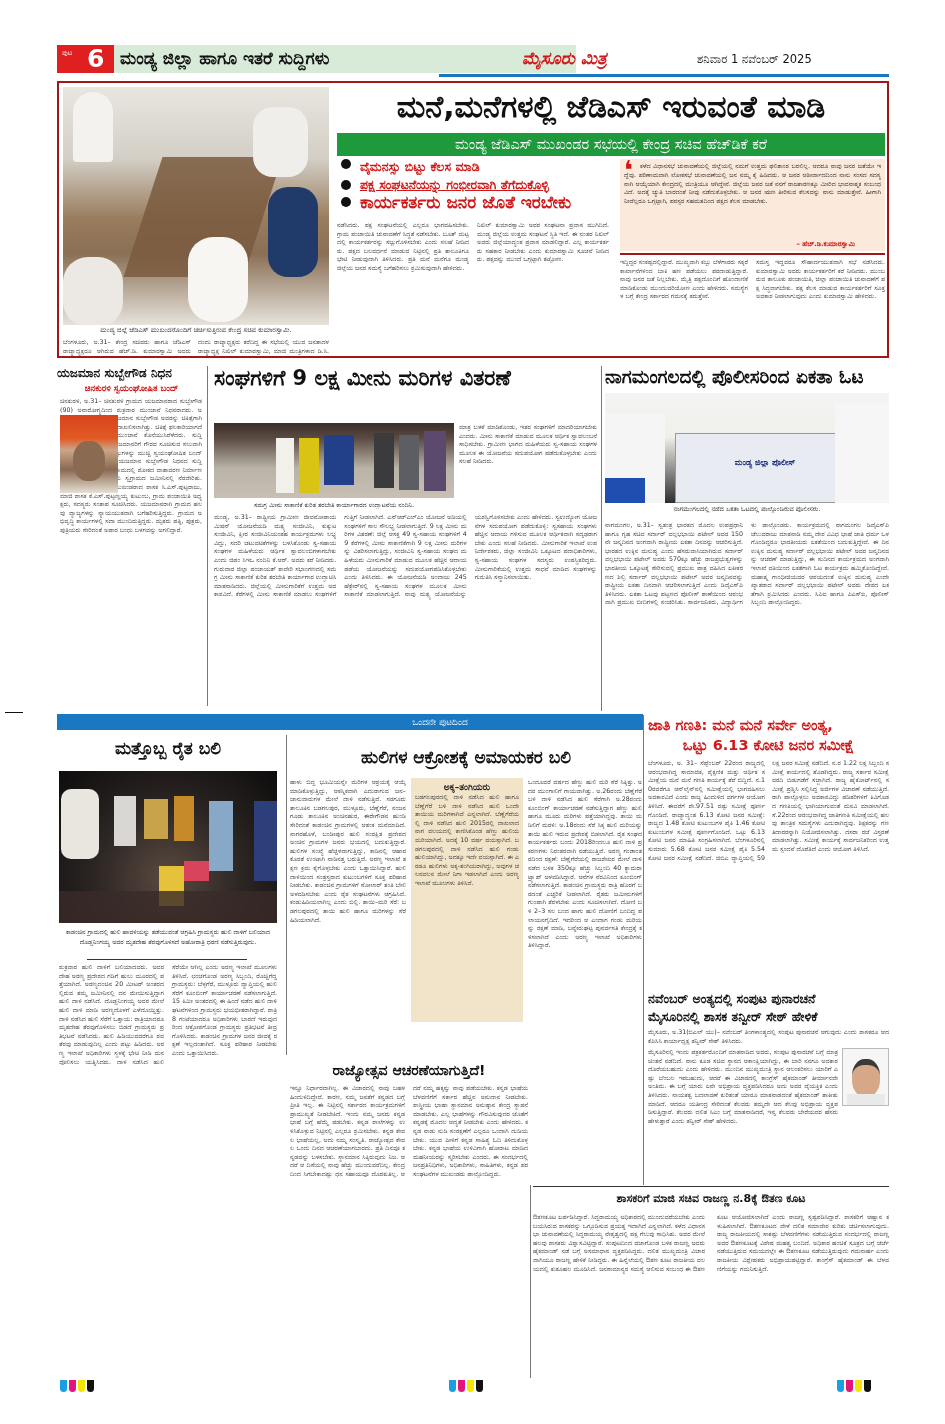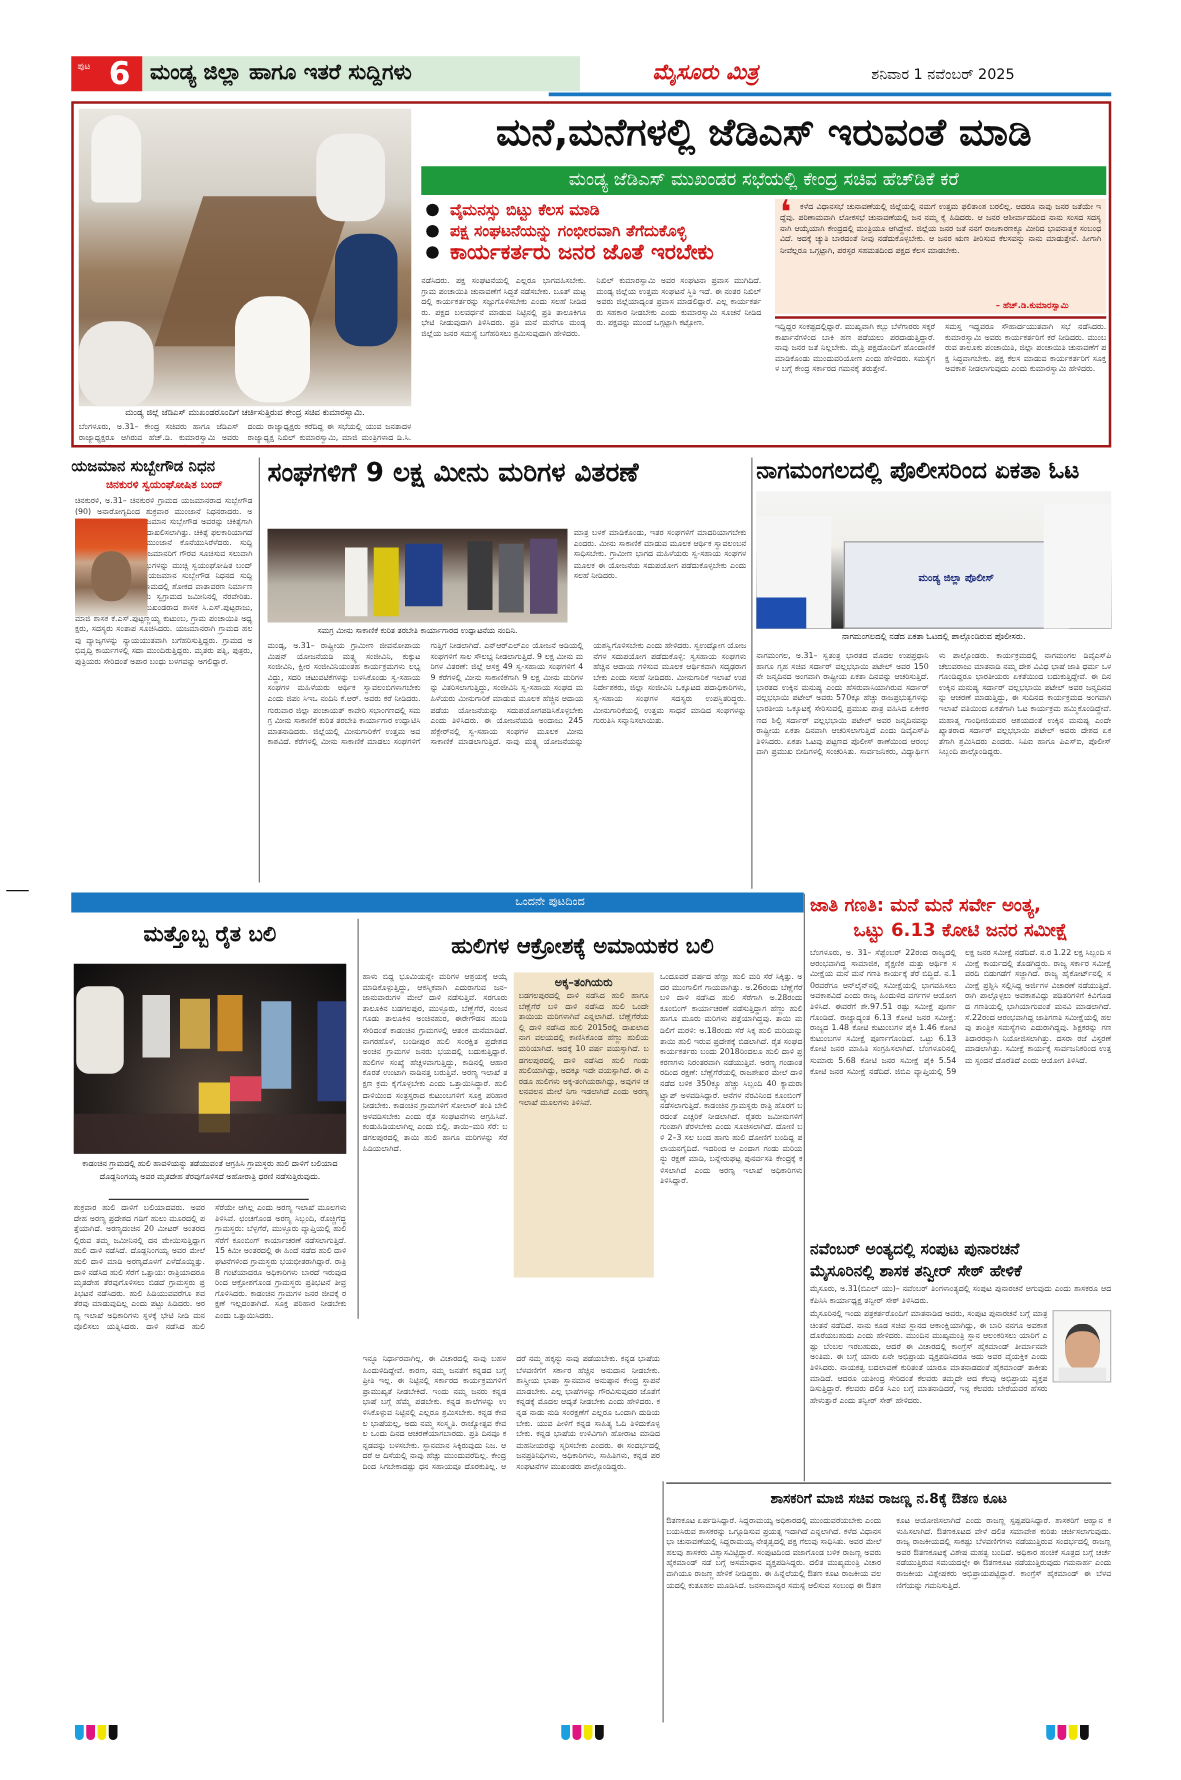--- a/index.html
+++ b/index.html
@@ -14,21 +14,21 @@
 .reg span{width:7px;height:12px;border-radius:0 0 4px 4px;display:block}
 </style>
 </head>
 <body>
 
 <div class="abs" style="left:57px;top:45px;width:832px;height:28px;">
   <div class="abs" style="left:0;top:0;width:57px;height:28px;background:#e02020;color:#fff;">
     <span style="position:absolute;left:5px;top:4px;font-size:7px;">ಪುಟ</span>
     <span style="position:absolute;left:30px;top:0;font-size:25px;font-weight:bold;line-height:28px;">6</span>
   </div>
-  <div class="abs" style="left:57px;top:0;width:350px;height:28px;background:#d8ead8;">
+  <div class="abs" style="left:57px;top:0;width:462px;height:28px;background:#d8ead8;">
     <span style="position:absolute;left:6px;top:3px;font-size:17px;font-weight:bold;color:#111;white-space:nowrap;">ಮಂಡ್ಯ ಜಿಲ್ಲಾ ಹಾಗೂ ಇತರೆ ಸುದ್ದಿಗಳು</span>
   </div>
   <span class="abs" style="left:465px;top:3px;font-size:17px;font-weight:bold;font-style:italic;color:#d01818;white-space:nowrap;">ಮೈಸೂರು ಮಿತ್ರ</span>
   <span class="abs" style="left:640px;top:7px;font-size:11.5px;color:#111;white-space:nowrap;">ಶನಿವಾರ 1 ನವೆಂಬರ್ 2025</span>
   <div class="abs" style="left:382px;top:29px;width:450px;height:3px;background:#1a78c2;"></div>
 </div>
 
 <div class="abs" style="left:57px;top:81px;width:832px;height:277px;border:2px solid #a01818;">
 
   <div class="abs photo" style="left:4px;top:4px;width:266px;height:238px;background:linear-gradient(180deg,#e9e6e0 0%,#d3cfc6 30%,#9a7d5f 55%,#8a6f55 70%,#e6e3dc 100%);">
@@ -40,27 +40,27 @@
     <div style="position:absolute;left:0;top:170px;width:60px;height:70px;background:#ece9e4;border-radius:25px"></div>
   </div>
   <div class="abs cap" style="left:4px;top:243px;width:266px;font-size:6.8px;white-space:nowrap;">ಮಂಡ್ಯ ಜಿಲ್ಲೆ ಜೆಡಿಎಸ್ ಮುಖಂಡರೊಂದಿಗೆ ಚರ್ಚಿಸುತ್ತಿರುವ ಕೇಂದ್ರ ಸಚಿವ ಕುಮಾರಸ್ವಾಮಿ.</div>
 
   <div class="abs" style="left:278px;top:50px;width:548px;height:23px;background:#1e9a3c;">
     <div class="hd" style="color:#fff;font-size:14.5px;line-height:23px;font-weight:normal;">ಮಂಡ್ಯ ಜೆಡಿಎಸ್ ಮುಖಂಡರ ಸಭೆಯಲ್ಲಿ ಕೇಂದ್ರ ಸಚಿವ ಹೆಚ್‌ಡಿಕೆ ಕರೆ</div>
   </div>
   <div class="abs hd" style="left:278px;top:3px;width:548px;font-size:30px;line-height:42px;">ಮನೆ,ಮನೆಗಳಲ್ಲಿ ಜೆಡಿಎಸ್ ಇರುವಂತೆ ಮಾಡಿ</div>
 
   <div class="abs" style="left:282px;top:76px;width:260px;">
-    <div style="display:flex;align-items:center;height:17px;">
+    <div style="display:flex;height:17px;">
       <span style="width:10px;height:10px;border-radius:50%;background:#111;margin-right:9px;flex:none;"></span>
       <span style="color:#d01818;font-size:12.5px;font-weight:bold;white-space:nowrap;">ವೈಮನಸ್ಸು ಬಿಟ್ಟು ಕೆಲಸ ಮಾಡಿ</span>
     </div>
     <div style="display:flex;align-items:center;height:17px;">
       <span style="width:10px;height:10px;border-radius:50%;background:#111;margin-right:9px;flex:none;"></span>
-      <span style="color:#d01818;font-size:12.5px;font-weight:bold;white-space:nowrap;">ಪಕ್ಷ ಸಂಘಟನೆಯನ್ನು ಗಂಭೀರವಾಗಿ ತೆಗೆದುಕೊಳ್ಳಿ</span>
+      <span style="color:#d01818;font-size:12.5px;font-weight:bold;white-space:nowrap;text-decoration:underline;">ಪಕ್ಷ ಸಂಘಟನೆಯನ್ನು ಗಂಭೀರವಾಗಿ ತೆಗೆದುಕೊಳ್ಳಿ</span>
     </div>
     <div style="display:flex;align-items:center;height:17px;">
       <span style="width:10px;height:10px;border-radius:50%;background:#111;margin-right:9px;flex:none;"></span>
       <span style="color:#d01818;font-size:17px;font-weight:bold;white-space:nowrap;">ಕಾರ್ಯಕರ್ತರು ಜನರ ಜೊತೆ ಇರಬೇಕು</span>
     </div>
   </div>
 
   <div class="abs" style="left:561px;top:76px;width:265px;height:92px;background:#fbe9dc;padding:3px 4px;">
     <span style="position:absolute;left:4px;top:-2px;font-size:26px;font-weight:bold;color:#d01818;line-height:26px;">❛</span>
     <div class="txt" style="text-indent:16px;font-size:6.3px;line-height:8.8px;height:78px;color:#222;">ಕಳೆದ ವಿಧಾನಸಭೆ ಚುನಾವಣೆಯಲ್ಲಿ ಜಿಲ್ಲೆಯಲ್ಲಿ ನಮಗೆ ಉತ್ತಮ ಫಲಿತಾಂಶ ಬರಲಿಲ್ಲ. ಆದರೂ ನಾವು ಜನರ ಜತೆಯೇ ಇದ್ದೆವು. ಪರಿಣಾಮವಾಗಿ ಲೋಕಸಭೆ ಚುನಾವಣೆಯಲ್ಲಿ ಜನ ನಮ್ಮ ಕೈ ಹಿಡಿದರು. ಆ ಜನರ ಆಶೀರ್ವಾದದಿಂದ ನಾನು ಸಂಸದ ಸದಸ್ಯನಾಗಿ ಆಯ್ಕೆಯಾಗಿ ಕೇಂದ್ರದಲ್ಲಿ ಮಂತ್ರಿಯೂ ಆಗಿದ್ದೇನೆ. ಜಿಲ್ಲೆಯ ಜನರ ಜತೆ ನನಗೆ ರಾಜಕಾರಣಕ್ಕೂ ಮೀರಿದ ಭಾವನಾತ್ಮಕ ಸಂಬಂಧವಿದೆ. ಅದಕ್ಕೆ ಚ್ಯುತಿ ಬಾರದಂತೆ ನೀವು ನಡೆದುಕೊಳ್ಳಬೇಕು. ಆ ಜನರ ಋಣ ತೀರಿಸುವ ಕೆಲಸವನ್ನು ನಾನು ಮಾಡುತ್ತೇನೆ. ಹೀಗಾಗಿ ನೀವೆಲ್ಲರೂ ಒಗ್ಗಟ್ಟಾಗಿ, ಪರಸ್ಪರ ಸಹಮತದಿಂದ ಪಕ್ಷದ ಕೆಲಸ ಮಾಡಬೇಕು.</div>
@@ -147,20 +147,21 @@
   <div class="hd" style="font-size:17px;line-height:30px;">ಹುಲಿಗಳ ಆಕ್ರೋಶಕ್ಕೆ ಅಮಾಯಕರ ಬಲಿ</div>
   <div class="abs txt" style="left:0;top:36px;width:116px;height:284px;">ಹಾಳು ಬಿದ್ದ ಭೂಮಿಯನ್ನೇ ಮರಿಗಳ ಆಶ್ರಯಕ್ಕೆ ಆಯ್ಕೆ ಮಾಡಿಕೊಳ್ಳುತ್ತಿದ್ದು, ಆಕಸ್ಮಿಕವಾಗಿ ಎದುರಾಗುವ ಜನ–ಜಾನುವಾರುಗಳ ಮೇಲೆ ದಾಳಿ ನಡೆಸುತ್ತಿವೆ. ಸರಗೂರು ತಾಲೂಕಿನ ಬಡಗಲಪುರ, ಮುಳ್ಳೂರು, ಬೆಣ್ಣೆಗೆರೆ, ನಂಜನಗೂಡು ತಾಲೂಕಿನ ಅಂಚಿನಹುರ, ಈರೇಗೌಡನ ಹುಂಡಿ ಸೇರಿದಂತೆ ಕಾಡಂಚಿನ ಗ್ರಾಮಗಳಲ್ಲಿ ಆತಂಕ ಮನೆಮಾಡಿದೆ. ನಾಗರಹೊಳೆ, ಬಂಡೀಪುರ ಹುಲಿ ಸಂರಕ್ಷಿತ ಪ್ರದೇಶದ ಅಂಚಿನ ಗ್ರಾಮಗಳ ಜನರು ಭಯದಲ್ಲಿ ಬದುಕುತ್ತಿದ್ದಾರೆ. ಹುಲಿಗಳ ಸಂಖ್ಯೆ ಹೆಚ್ಚಳವಾಗುತ್ತಿದ್ದು, ಕಾಡಿನಲ್ಲಿ ಆಹಾರ ಕೊರತೆ ಉಂಟಾಗಿ ನಾಡಿನತ್ತ ಬರುತ್ತಿವೆ. ಅರಣ್ಯ ಇಲಾಖೆ ತಕ್ಷಣ ಕ್ರಮ ಕೈಗೊಳ್ಳಬೇಕು ಎಂದು ಒತ್ತಾಯಿಸಿದ್ದಾರೆ. ಹುಲಿ ದಾಳಿಯಿಂದ ಸಂತ್ರಸ್ತರಾದ ಕುಟುಂಬಗಳಿಗೆ ಸೂಕ್ತ ಪರಿಹಾರ ನೀಡಬೇಕು. ಕಾಡಂಚಿನ ಗ್ರಾಮಗಳಿಗೆ ಸೋಲಾರ್ ತಂತಿ ಬೇಲಿ ಅಳವಡಿಸಬೇಕು ಎಂದು ರೈತ ಸಂಘಟನೆಗಳು ಆಗ್ರಹಿಸಿವೆ. ಕಂಡುಹಿಡಿಯಲಾಗಿಲ್ಲ ಎಂದು ಬಿಲ್ಲಿ. ತಾಯಿ–ಮರಿ ಸೆರೆ: ಬಡಗಲಪುರದಲ್ಲಿ ತಾಯಿ ಹುಲಿ ಹಾಗೂ ಮರಿಗಳನ್ನು ಸೆರೆ ಹಿಡಿಯಲಾಗಿದೆ.</div>
   <div class="abs" style="left:121px;top:36px;width:112px;height:244px;background:#f2e4c8;padding:3px 4px;">
     <div style="font-size:9px;font-weight:bold;text-align:center;line-height:12px;">ಅಕ್ಕ–ತಂಗಿಯರು</div>
     <div class="txt" style="height:225px;">ಬಡಗಲಪುರದಲ್ಲಿ ದಾಳಿ ನಡೆಸಿದ ಹುಲಿ ಹಾಗೂ ಬೆಣ್ಣೆಗೆರೆ ಬಳಿ ದಾಳಿ ನಡೆಸಿದ ಹುಲಿ ಒಂದೇ ತಾಯಿಯ ಮರಿಗಳಾಗಿವೆ ಎನ್ನಲಾಗಿದೆ. ಬೆಣ್ಣೆಗೆರೆಯಲ್ಲಿ ದಾಳಿ ನಡೆಸಿದ ಹುಲಿ 2015ರಲ್ಲಿ ದಾಖಲಾದ ನಾಗ ವಲಯದಲ್ಲಿ ಕಾಣಿಸಿಕೊಂಡ ಹೆಣ್ಣು ಹುಲಿಯ ಮರಿಯಾಗಿದೆ. ಅದಕ್ಕೆ 10 ವರ್ಷ ವಯಸ್ಸಾಗಿದೆ. ಬಡಗಲಪುರದಲ್ಲಿ ದಾಳಿ ನಡೆಸಿದ ಹುಲಿ ಗಂಡು ಹುಲಿಯಾಗಿದ್ದು, ಅದಕ್ಕೂ ಇದೇ ವಯಸ್ಸಾಗಿದೆ. ಈ ಎರಡೂ ಹುಲಿಗಳು ಅಕ್ಕ-ತಂಗಿಯರಾಗಿದ್ದು, ಅವುಗಳ ಚಲನವಲನ ಮೇಲೆ ನಿಗಾ ಇಡಲಾಗಿದೆ ಎಂದು ಅರಣ್ಯ ಇಲಾಖೆ ಮೂಲಗಳು ತಿಳಿಸಿವೆ.</div>
   </div>
   <div class="abs txt" style="left:238px;top:36px;width:114px;height:284px;">ಒಂದೂವರೆ ವರ್ಷದ ಹೆಣ್ಣು ಹುಲಿ ಮರಿ ಸೆರೆ ಸಿಕ್ಕಿತ್ತು. ಅದರ ಮುಂಗಾಲಿಗೆ ಗಾಯವಾಗಿತ್ತು. ಅ.26ರಂದು ಬೆಣ್ಣೆಗೆರೆ ಬಳಿ ದಾಳಿ ನಡೆಸಿದ ಹುಲಿ ಸೆರೆಗಾಗಿ ಅ.28ರಂದು ಕೂಂಬಿಂಗ್ ಕಾರ್ಯಾಚರಣೆ ನಡೆಸುತ್ತಿದ್ದಾಗ ಹೆಣ್ಣು ಹುಲಿ ಹಾಗೂ ಮೂರು ಮರಿಗಳು ಪತ್ತೆಯಾಗಿದ್ದವು. ತಾಯಿ ಮಡಿಲಿಗೆ ಮರಳಿ: ಅ.18ರಂದು ಸೆರೆ ಸಿಕ್ಕ ಹುಲಿ ಮರಿಯನ್ನು ತಾಯಿ ಹುಲಿ ಇರುವ ಪ್ರದೇಶಕ್ಕೆ ಬಿಡಲಾಗಿದೆ. ರೈತ ಸಂಘದ ಕಾರ್ಯಕರ್ತರು ಬಂದು 2018ರಿಂದಲೂ ಹುಲಿ ದಾಳಿ ಪ್ರಕರಣಗಳು ನಿರಂತರವಾಗಿ ನಡೆಯುತ್ತಿವೆ. ಅರಣ್ಯ ಗಂಡಾಂತರದಿಂದ ರಕ್ಷಣೆ: ಬೆಣ್ಣೆಗೆರೆಯಲ್ಲಿ ರಾಜಶೇಖರ ಮೇಲೆ ದಾಳಿ ನಡೆದ ಬಳಿಕ 350ಕ್ಕೂ ಹೆಚ್ಚು ಸಿಬ್ಬಂದಿ 40 ಕ್ಯಾಮರಾ ಟ್ರ್ಯಾಪ್ ಅಳವಡಿಸಿದ್ದಾರೆ. ಆನೆಗಳ ನೆರವಿನಿಂದ ಕೂಂಬಿಂಗ್ ನಡೆಸಲಾಗುತ್ತಿದೆ. ಕಾಡಂಚಿನ ಗ್ರಾಮಸ್ಥರು ರಾತ್ರಿ ಹೊರಗೆ ಬರದಂತೆ ಎಚ್ಚರಿಕೆ ನೀಡಲಾಗಿದೆ. ರೈತರು ಜಮೀನುಗಳಿಗೆ ಗುಂಪಾಗಿ ತೆರಳಬೇಕು ಎಂದು ಸೂಚಿಸಲಾಗಿದೆ. ದೋಣಿ ಬಳಿ 2–3 ಸಲ ಬಂದ ಹಾಗು ಹುಲಿ ದೋಣಿಗೆ ಬಂದಿದ್ದ ಪಲಾಯನಗೈದಿದೆ. ಇದರಿಂದ ಆ ಎಂದಾಗ ಗಂಡು ಮರಿಯನ್ನು ರಕ್ಷಣೆ ಮಾಡಿ, ಬನ್ನೇರುಘಟ್ಟ ಪುನರ್ವಸತಿ ಕೇಂದ್ರಕ್ಕೆ ಕಳಿಸಲಾಗಿದೆ ಎಂದು ಅರಣ್ಯ ಇಲಾಖೆ ಅಧಿಕಾರಿಗಳು ತಿಳಿಸಿದ್ದಾರೆ.</div>
 </div>
 
 <div class="abs" style="left:290px;top:1058px;width:238px;height:320px;">
+  <div class="hd" style="font-size:14px;line-height:24px;">ರಾಜ್ಯೋತ್ಸವ ಆಚರಣೆಯಾಗುತ್ತಿದೆ!</div>
   <div class="abs txt" style="left:0;top:26px;width:238px;height:292px;column-count:2;column-gap:8px;">ಇನ್ನೂ ನಿರ್ಧಾರವಾಗಿಲ್ಲ. ಈ ವಿಚಾರದಲ್ಲಿ ನಾವು ಬಹಳ ಹಿಂದುಳಿದಿದ್ದೇವೆ. ಕಾರಣ, ನಮ್ಮ ಜನತೆಗೆ ಕನ್ನಡದ ಬಗ್ಗೆ ಪ್ರೀತಿ ಇಲ್ಲ. ಈ ನಿಟ್ಟಿನಲ್ಲಿ ಸರ್ಕಾರದ ಕಾರ್ಯಕ್ರಮಗಳಿಗೆ ಪ್ರಾಮುಖ್ಯತೆ ನೀಡಬೇಕಿದೆ. ಇಂದು ನಮ್ಮ ಜನರು ಕನ್ನಡ ಭಾಷೆ ಬಗ್ಗೆ ಹೆಮ್ಮೆ ಪಡಬೇಕು. ಕನ್ನಡ ಶಾಲೆಗಳನ್ನು ಉಳಿಸಿಕೊಳ್ಳುವ ನಿಟ್ಟಿನಲ್ಲಿ ಎಲ್ಲರೂ ಶ್ರಮಿಸಬೇಕು. ಕನ್ನಡ ಕೇವಲ ಭಾಷೆಯಲ್ಲ, ಅದು ನಮ್ಮ ಸಂಸ್ಕೃತಿ. ರಾಜ್ಯೋತ್ಸವ ಕೇವಲ ಒಂದು ದಿನದ ಆಚರಣೆಯಾಗಬಾರದು. ಪ್ರತಿ ದಿನವೂ ಕನ್ನಡವನ್ನು ಬಳಸಬೇಕು. ಸ್ಥಾನಮಾನ ಸಿಕ್ಕಿರುವುದು ನಿಜ. ಆದರೆ ಆ ದಿಸೆಯಲ್ಲಿ ನಾವು ಹೆಚ್ಚು ಮುಂದುವರೆದಿಲ್ಲ. ಕೇಂದ್ರದಿಂದ ಸಿಗಬೇಕಾದಷ್ಟು ಧನ ಸಹಾಯವೂ ದೊರಕುತಿಲ್ಲ. ಆದರೆ ನಮ್ಮ ಹಕ್ಕನ್ನು ನಾವು ಪಡೆಯಬೇಕು. ಕನ್ನಡ ಭಾಷೆಯ ಬೆಳವಣಿಗೆಗೆ ಸರ್ಕಾರ ಹೆಚ್ಚಿನ ಅನುದಾನ ನೀಡಬೇಕು. ಶಾಸ್ತ್ರೀಯ ಭಾಷಾ ಸ್ಥಾನಮಾನ ಅನುಷ್ಠಾನ ಕೇಂದ್ರ ಸ್ಥಾಪನೆ ಮಾಡಬೇಕು. ಎಲ್ಲ ಭಾಷೆಗಳನ್ನು ಗೌರವಿಸುವುದರ ಜೊತೆಗೆ ಕನ್ನಡಕ್ಕೆ ಮೊದಲ ಆದ್ಯತೆ ನೀಡಬೇಕು ಎಂದು ಹೇಳಿದರು. ಕನ್ನಡ ನಾಡು ನುಡಿ ಸಂರಕ್ಷಣೆಗೆ ಎಲ್ಲರೂ ಒಂದಾಗಿ ದುಡಿಯಬೇಕು. ಯುವ ಪೀಳಿಗೆ ಕನ್ನಡ ಸಾಹಿತ್ಯ ಓದಿ ತಿಳಿದುಕೊಳ್ಳಬೇಕು. ಕನ್ನಡ ಭಾಷೆಯ ಉಳಿವಿಗಾಗಿ ಹೋರಾಟ ಮಾಡಿದ ಮಹನೀಯರನ್ನು ಸ್ಮರಿಸಬೇಕು ಎಂದರು. ಈ ಸಂದರ್ಭದಲ್ಲಿ ಜನಪ್ರತಿನಿಧಿಗಳು, ಅಧಿಕಾರಿಗಳು, ಸಾಹಿತಿಗಳು, ಕನ್ನಡ ಪರ ಸಂಘಟನೆಗಳ ಮುಖಂಡರು ಪಾಲ್ಗೊಂಡಿದ್ದರು.</div>
 </div>
 <div class="abs vrule" style="left:643px;top:715px;height:470px;"></div>
 
 <div class="abs" style="left:648px;top:715px;width:241px;height:270px;">
   <div class="hd" style="font-size:14.5px;line-height:20px;color:#d01818;text-align:left;">ಜಾತಿ ಗಣತಿ: ಮನೆ ಮನೆ ಸರ್ವೇ ಅಂತ್ಯ,</div>
   <div class="hd" style="font-size:14.5px;line-height:20px;color:#d01818;">ಒಟ್ಟು 6.13 ಕೋಟಿ ಜನರ ಸಮೀಕ್ಷೆ</div>
   <div class="abs txt" style="left:0;top:44px;width:241px;height:224px;column-count:2;column-gap:7px;">ಬೆಂಗಳೂರು, ಅ. 31– ಸೆಪ್ಟೆಂಬರ್ 22ರಂದ ರಾಜ್ಯದಲ್ಲಿ ಆರಂಭವಾಗಿದ್ದ ಸಾಮಾಜಿಕ, ಶೈಕ್ಷಣಿಕ ಮತ್ತು ಆರ್ಥಿಕ ಸಮೀಕ್ಷೆಯ ಮನೆ ಮನೆ ಗಣತಿ ಕಾರ್ಯಕ್ಕೆ ತೆರೆ ಬಿದ್ದಿದೆ. ನ.10ರವರೆಗೂ ಆನ್‌ಲೈನ್‌ನಲ್ಲಿ ಸಮೀಕ್ಷೆಯಲ್ಲಿ ಭಾಗವಹಿಸಲು ಅವಕಾಶವಿದೆ ಎಂದು ರಾಜ್ಯ ಹಿಂದುಳಿದ ವರ್ಗಗಳ ಆಯೋಗ ತಿಳಿಸಿದೆ. ಈವರೆಗೆ ಶೇ.97.51 ರಷ್ಟು ಸಮೀಕ್ಷೆ ಪೂರ್ಣಗೊಂಡಿದೆ. ರಾಜ್ಯಾದ್ಯಂತ 6.13 ಕೋಟಿ ಜನರ ಸಮೀಕ್ಷೆ: ರಾಜ್ಯದ 1.48 ಕೋಟಿ ಕುಟುಂಬಗಳ ಪೈಕಿ 1.46 ಕೋಟಿ ಕುಟುಂಬಗಳ ಸಮೀಕ್ಷೆ ಪೂರ್ಣಗೊಂಡಿದೆ. ಒಟ್ಟು 6.13 ಕೋಟಿ ಜನರ ಮಾಹಿತಿ ಸಂಗ್ರಹಿಸಲಾಗಿದೆ. ಬೆಂಗಳೂರಿನಲ್ಲಿ ಸುಮಾರು 5.68 ಕೋಟಿ ಜನರ ಸಮೀಕ್ಷೆ ಪೈಕಿ 5.54 ಕೋಟಿ ಜನರ ಸಮೀಕ್ಷೆ ನಡೆದಿದೆ. ಜಿಬಿಎ ವ್ಯಾಪ್ತಿಯಲ್ಲಿ 59 ಲಕ್ಷ ಜನರ ಸಮೀಕ್ಷೆ ನಡೆದಿದೆ. ನ.ರ 1.22 ಲಕ್ಷ ಸಿಬ್ಬಂದಿ ಸಮೀಕ್ಷೆ ಕಾರ್ಯದಲ್ಲಿ ತೊಡಗಿದ್ದರು. ರಾಜ್ಯ ಸರ್ಕಾರ ಸಮೀಕ್ಷೆ ವರದಿ ಬಿಡುಗಡೆಗೆ ಸಜ್ಜಾಗಿದೆ. ರಾಜ್ಯ ಹೈಕೋರ್ಟ್‌ನಲ್ಲಿ ಸಮೀಕ್ಷೆ ಪ್ರಶ್ನಿಸಿ ಸಲ್ಲಿಸಿದ್ದ ಅರ್ಜಿಗಳ ವಿಚಾರಣೆ ನಡೆಯುತ್ತಿದೆ. ರಾಗಿ ಪಾಲ್ಗೊಳ್ಳಲು ಅವಕಾಶವಿದ್ದು ಪಡಿತರಿಗಳಿಗೆ ಕಿವಿಗೊಡದ ಗಣತಿಯಲ್ಲಿ ಭಾಗಿಯಾಗುವಂತೆ ಮನವಿ ಮಾಡಲಾಗಿದೆ. ಸೆ.22ರಂದ ಆರಂಭವಾಗಿದ್ದ ಜಾತಿಗಣತಿ ಸಮೀಕ್ಷೆಯಲ್ಲಿ ಹಲವು ತಾಂತ್ರಿಕ ಸಮಸ್ಯೆಗಳು ಎದುರಾಗಿದ್ದವು. ಶಿಕ್ಷಕರನ್ನು ಗಣತಿದಾರರನ್ನಾಗಿ ನಿಯೋಜಿಸಲಾಗಿತ್ತು. ದಸರಾ ರಜೆ ವಿಸ್ತರಣೆ ಮಾಡಲಾಗಿತ್ತು. ಸಮೀಕ್ಷೆ ಕಾರ್ಯಕ್ಕೆ ಸಾರ್ವಜನಿಕರಿಂದ ಉತ್ತಮ ಸ್ಪಂದನೆ ದೊರೆತಿದೆ ಎಂದು ಆಯೋಗ ತಿಳಿಸಿದೆ.</div>
 </div>
 

